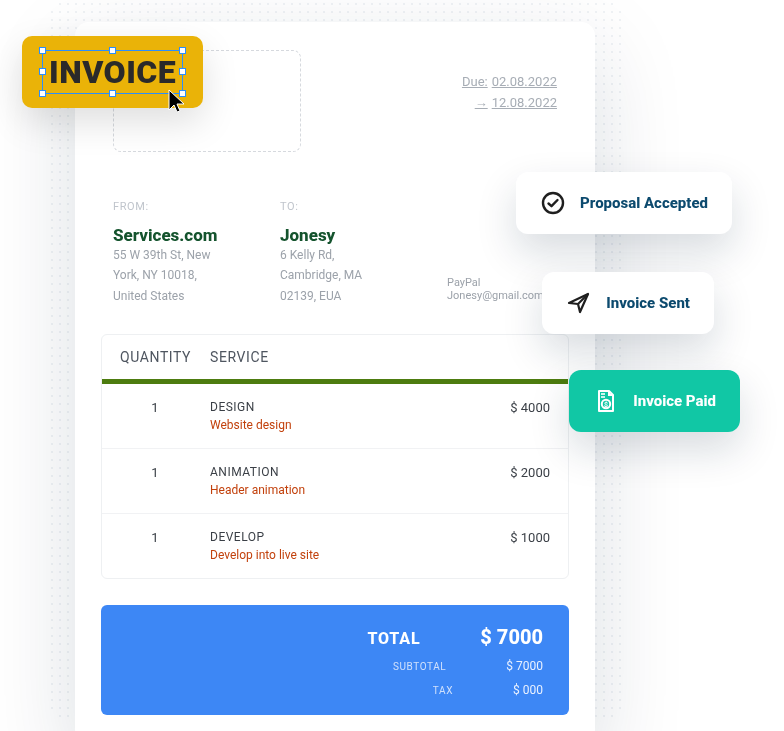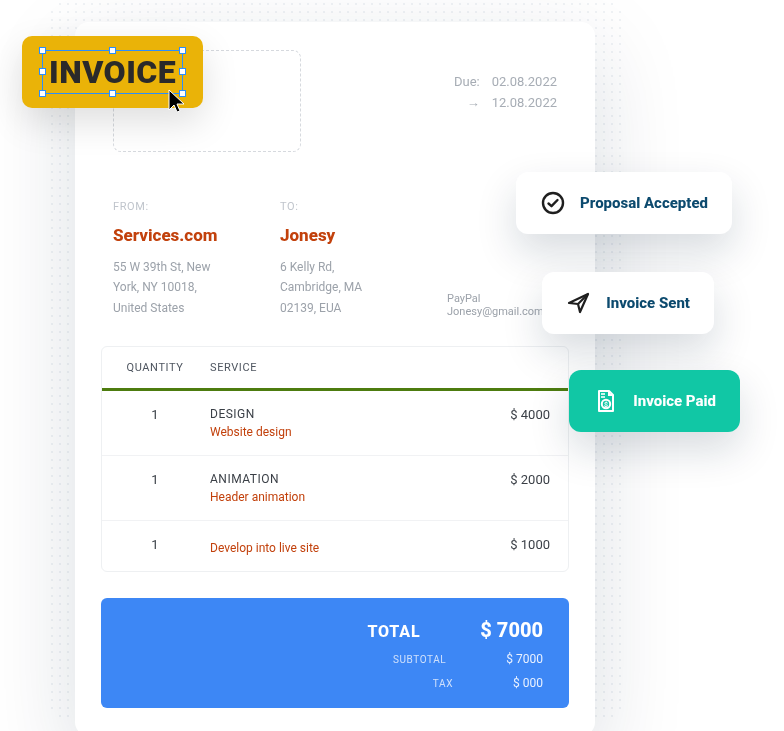--- a/index.html
+++ b/index.html
@@ -75,64 +75,62 @@
   }
 
   .dates {
     position: absolute;
     right: 38px;
     top: 50px;
     text-align: right;
     color: #a7adb5;
     font-size: 13px;
   }
-  .dates .row { display:flex; justify-content:flex-end; align-items:flex-start; gap:12px; line-height:1.6;}
+  .dates .row { display:flex; justify-content:flex-end; align-items:flex-start; gap:4px; line-height:1.6;text-decoration:underline;}
   .dates .arrow { color:#a7adb5; }
 
   .fromto {
     display:flex;
     gap: 36px;
     padding: 150px 38px 0 38px;
-    align-items: flex-end;
   }
   .col { flex:1; min-width:0;}
   .col .label {
     color:#c0c5cc;
     font-size:11px;
     letter-spacing:0.6px;
     margin-bottom:12px;
   }
   .col .name {
     font-weight: 800;
     font-size:17px;
-    color:#c2410c;
-    margin-bottom:12px;
+    color:#14532d;
   }
   .col .addr {
     color:#9ca2aa;
     font-size:12px;
     line-height:1.7;
   }
   .paycol { flex:0 0 110px; padding-top:64px;}
-  .paycol .method{ color:#9ca2aa; font-size:11px; }
+  .paycol .method{ color:#9ca2aa; font-size:11px;margin-top:12px; }
   .paycol .email{ color:#9ca2aa; font-size:11px; }
 
   .table {
     margin: 28px 26px 0 26px;
     border:1px solid #eef0f2;
     border-radius:6px;
     overflow:hidden;
   }
   .thead {
     display:flex;
     padding: 14px 18px;
-    font-size:11px;
+    font-size:14px;
     letter-spacing:0.6px;
     color:#4f5660;
-    border-bottom:3px solid #4d7c0f;
+    border-bottom:5px solid #4d7c0f;
   }
   .cqty{ width:70px; text-align:center;}
   .cservice{ flex:1; padding-left:20px;}
   .cprice{ width:90px; text-align:right;}
 
   .trow{
     display:flex;
     align-items:flex-start;
     padding:16px 18px;
     border-bottom:1px solid #f1f2f4;
@@ -257,20 +255,21 @@
       <div class="cqty">1</div>
       <div class="cservice">
         <div class="svc-name">ANIMATION</div>
         <div class="svc-desc">Header animation</div>
       </div>
       <div class="cprice">$ 2000</div>
     </div>
     <div class="trow">
       <div class="cqty">1</div>
       <div class="cservice">
+        <div class="svc-name">DEVELOP</div>
         <div class="svc-desc">Develop into live site</div>
       </div>
       <div class="cprice">$ 1000</div>
     </div>
   </div>
 
   <div class="totals">
     <div class="line big">
       <span class="lbl">TOTAL</span>
       <span class="val">$ 7000</span>

